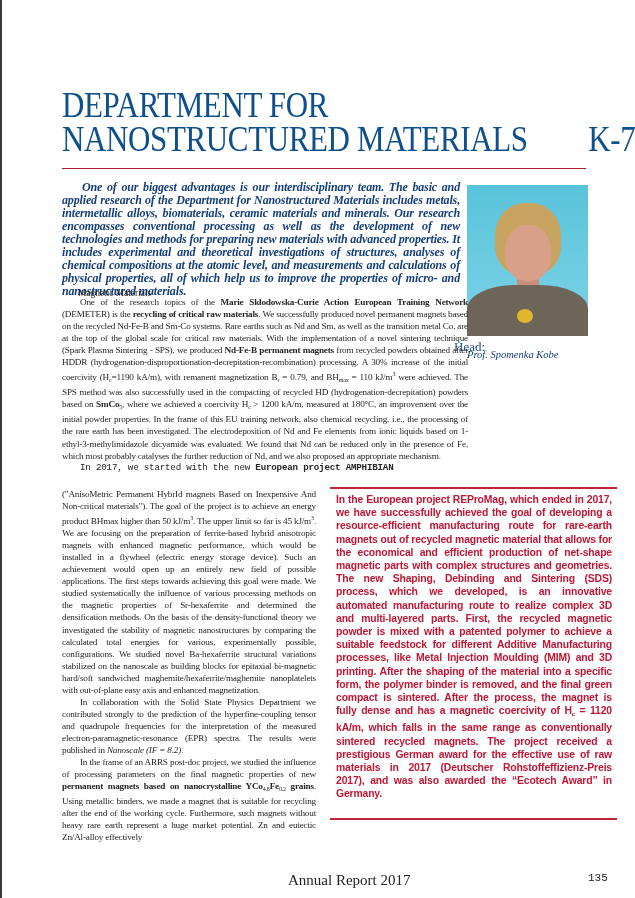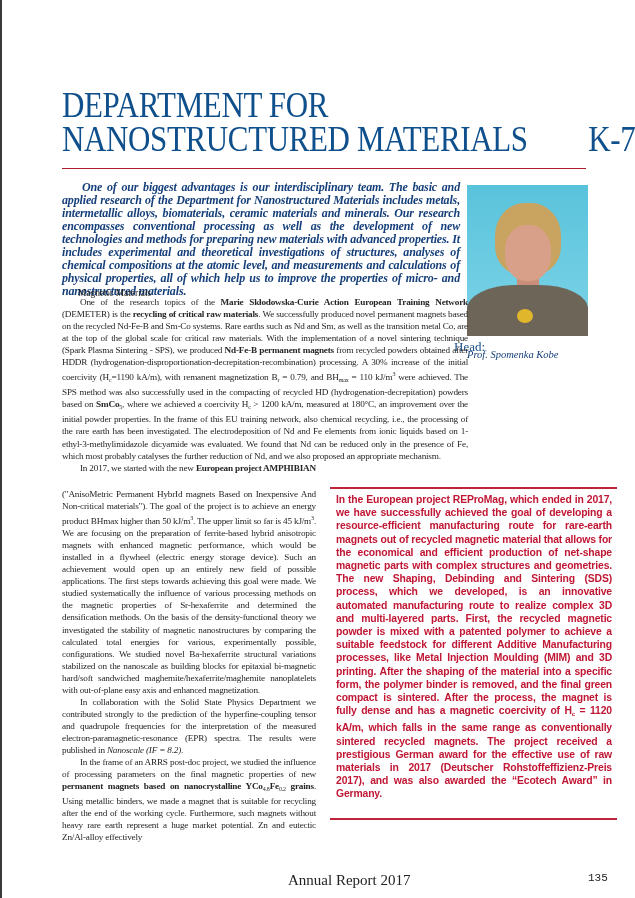--- a/index.html
+++ b/index.html
@@ -75,21 +75,21 @@
   <div class="face"></div>
   <div class="pendant"></div>
 </div>
 <div class="head-label">Head:</div>
 <div class="head-name">Prof. Spomenka Kobe</div>
 
 <div class="section-heading">Magnetic Materials</div>
 
 <div class="wide-lines body-text">
   <p><span>One of the research topics of the </span><b class="strong">Marie Skłodowska-Curie Action European Training Network</b><span> (DEMETER) is the </span><b class="strong">recycling of critical raw materials</b><span>. We successfully produced novel permanent magnets based on the recycled Nd-Fe-B and Sm-Co systems. Rare earths such as Nd and Sm, as well as the transition metal Co, are at the top of the global scale for critical raw materials. With the implementation of a novel sintering technique (Spark Plasma Sintering - SPS), we produced </span><b class="strong">Nd-Fe-B permanent magnets</b><span> from recycled powders obtained after HDDR (hydrogenation-disproportionation-decrepitation-recombination) processing. A 30% increase of the initial coercivity (H</span><span class="sub">c</span><span>=1190 kA/m), with remanent magnetization B</span><span class="sub">r</span><span> = 0.79, and BH</span><span class="sub">max</span><span> = 110 kJ/m</span><span class="sup">3</span><span> were achieved. The SPS method was also successfully used in the compacting of recycled HD (hydrogenation-decrepitation) powders based on </span><b class="strong">SmCo</b><span class="sub">5</span><span>, where we achieved a coercivity H</span><span class="sub">c</span><span> &gt; 1200 kA/m, measured at 180°C, an improvement over the initial powder properties. In the frame of this EU training network, also chemical recycling, i.e., the processing of the rare earth has been investigated. The electrodeposition of Nd and Fe elements from ionic liquids based on 1-ethyl-3-methylimidazole dicyamide was evaluated. We found that Nd can be reduced only in the presence of Fe, which most probably catalyses the further reduction of Nd, and we also proposed an appropriate mechanism.</span></p>
-  <p style="width:406px;"><span>In 2017, we started with the new </span><b class="strong">European project AMPHIBIAN</b><span id="p2rest"></span></p>
+  <p style="width:406px;font-family:Liberation Mono, monospace;"><span>In 2017, we started with the new </span><b class="strong">European project AMPHIBIAN</b><span id="p2rest"></span></p>
 </div>
 
 <div class="narrow body-text">
   <p style="text-indent:0;" id="p2cont"><span> ("AnisoMetric Permanent HybrId magnets Based on Inexpensive And Non-critical materials"). The goal of the project is to achieve an energy product BHmax higher than 50 kJ/m</span><span class="sup">3</span><span>. The upper limit so far is 45 kJ/m</span><span class="sup">3</span><span>. We are focusing on the preparation of ferrite-based hybrid anisotropic magnets with enhanced magnetic performance, which would be installed in a flywheel (electric energy storage device). Such an achievement would open up an entirely new field of possible applications. The first steps towards achieving this goal were made. We studied systematically the influence of various processing methods on the magnetic properties of Sr-hexaferrite and determined the densification methods. On the basis of the density-functional theory we investigated the stability of magnetic nanostructures by comparing the calculated total energies for various, experimentally possible, configurations. We studied novel Ba-hexaferrite structural variations stabilized on the nanoscale as building blocks for epitaxial bi-magnetic hard/soft sandwiched maghemite/hexaferrite/maghemite nanoplatelets with out-of-plane easy axis and enhanced magnetization.</span></p>
   <p><span>In collaboration with the Solid State Physics Department we contributed strongly to the prediction of the hyperfine-coupling tensor and quadrupole frequencies for the interpretation of the measured electron-paramagnetic-resonance (EPR) spectra. The results were published in </span><i>Nanoscale (IF = 8.2)</i><span>.</span></p>
   <p><span>In the frame of an ARRS post-doc project, we studied the influence of processing parameters on the final magnetic properties of new </span><b class="strong">permanent magnets based on nanocrystalline YCo</b><span class="sub">4.8</span><b class="strong">Fe</b><span class="sub">0.2</span><b class="strong"> grains</b><span>. Using metallic binders, we made a magnet that is suitable for recycling after the end of the working cycle. Furthermore, such magnets without heavy rare earth represent a huge market potential. Zn and eutectic Zn/Al-alloy effectively</span></p>
 </div>
 
 <div class="callout-rule-top"></div>
 <div class="callout">

